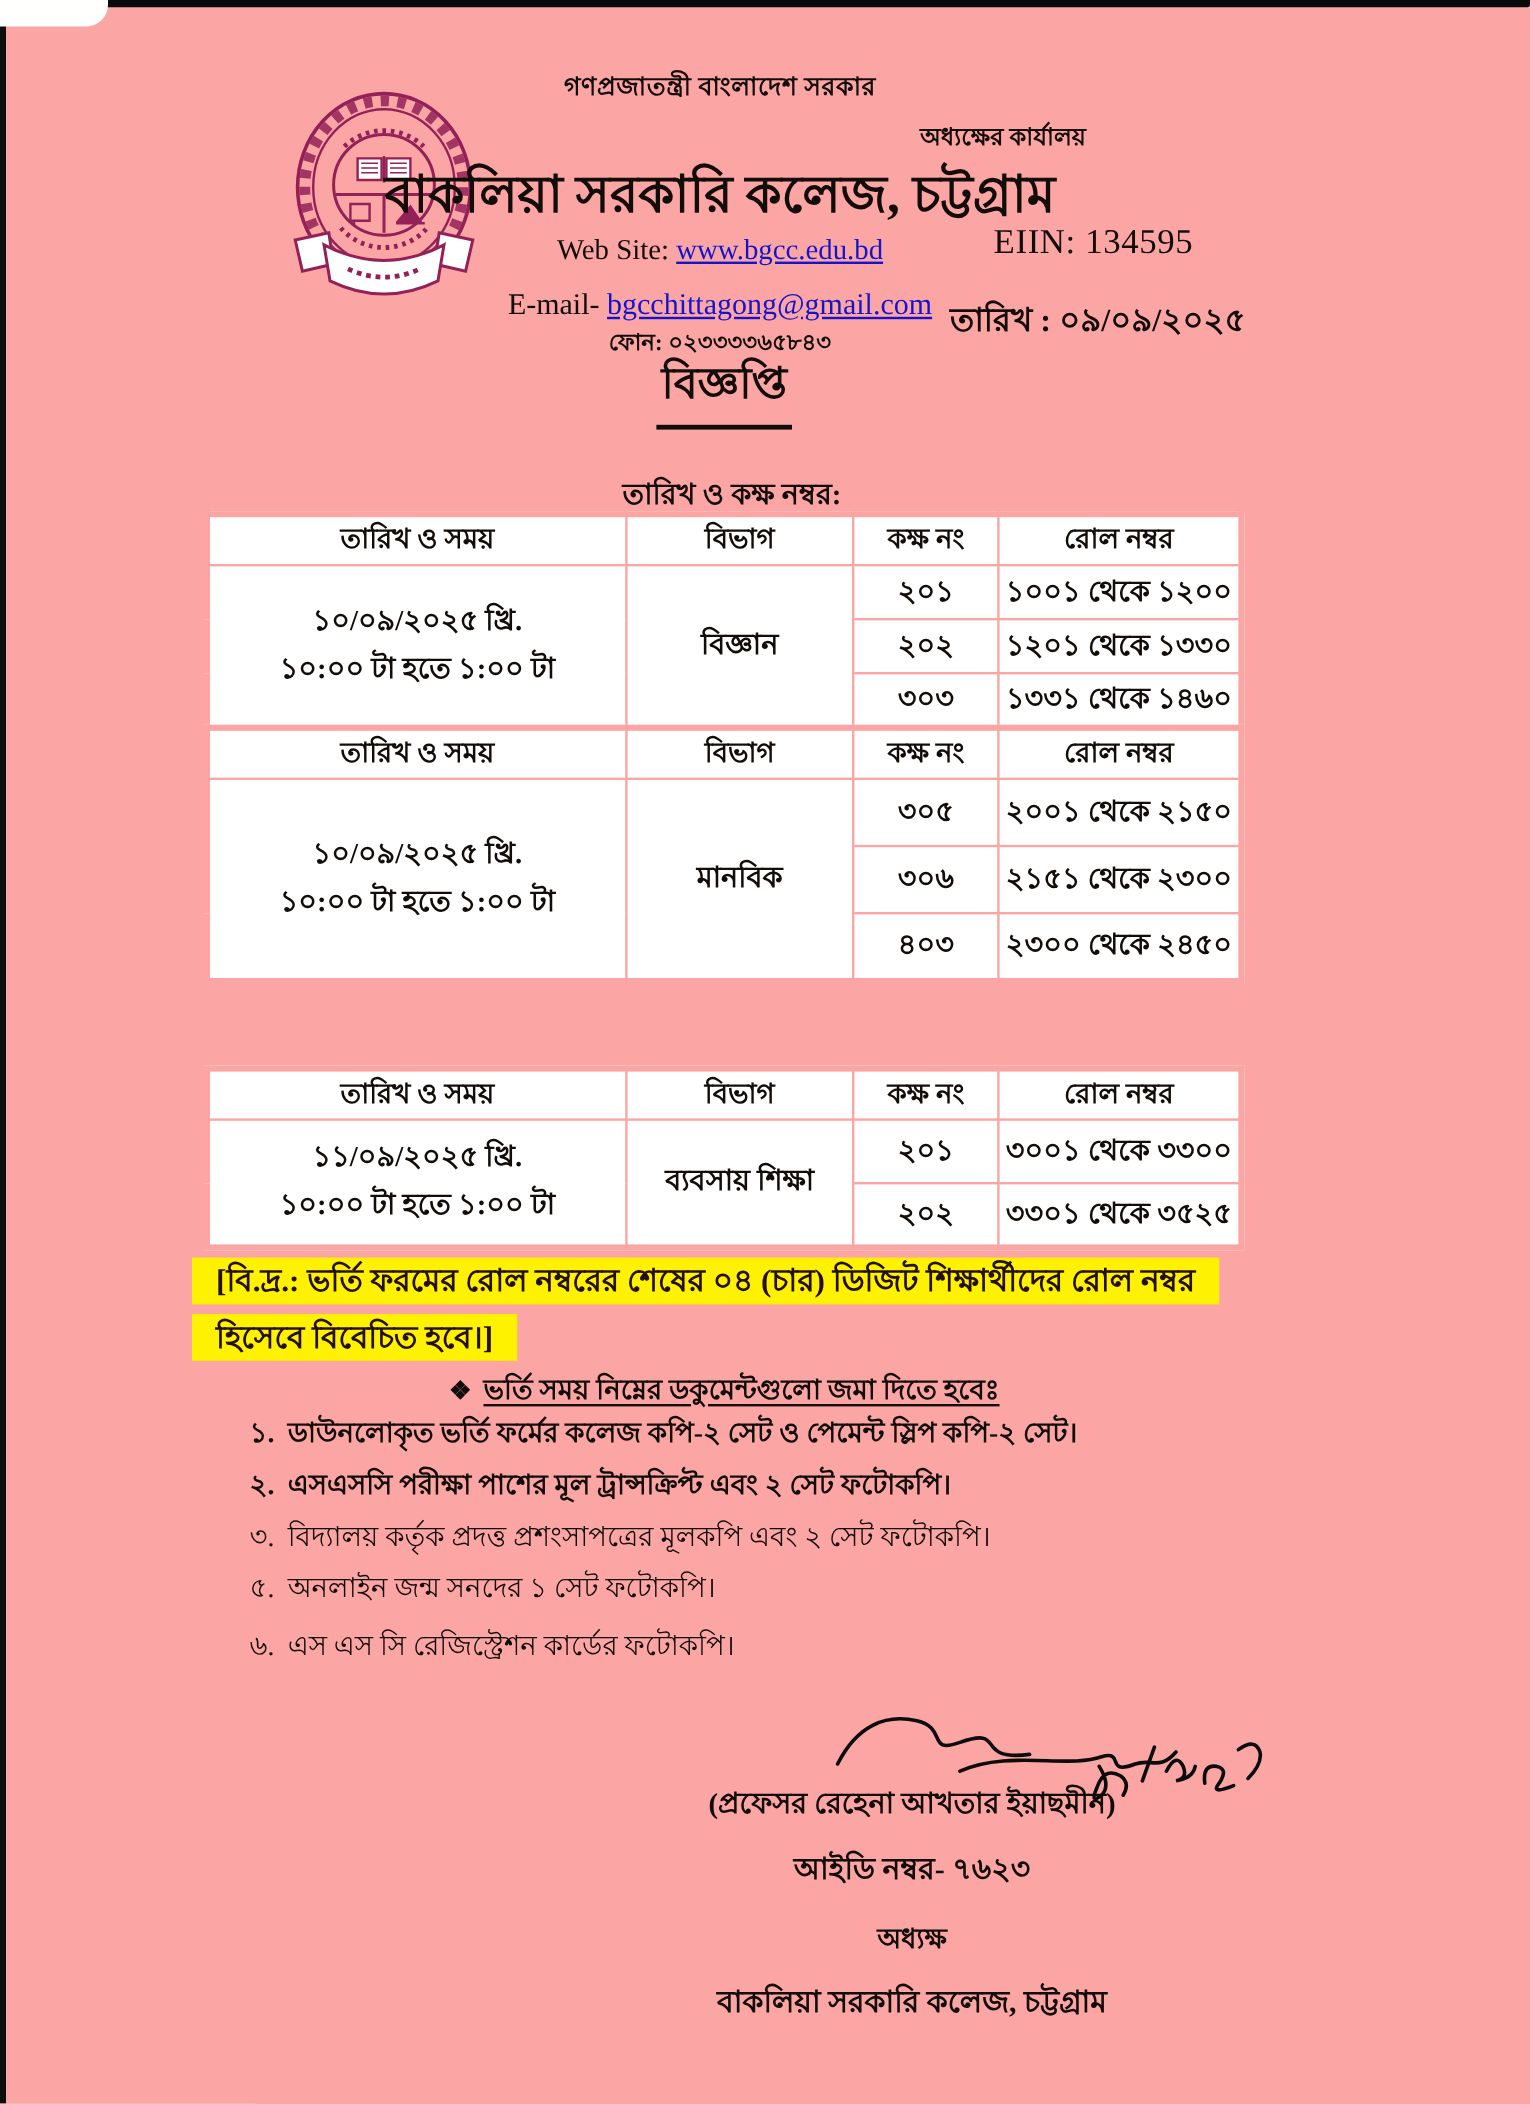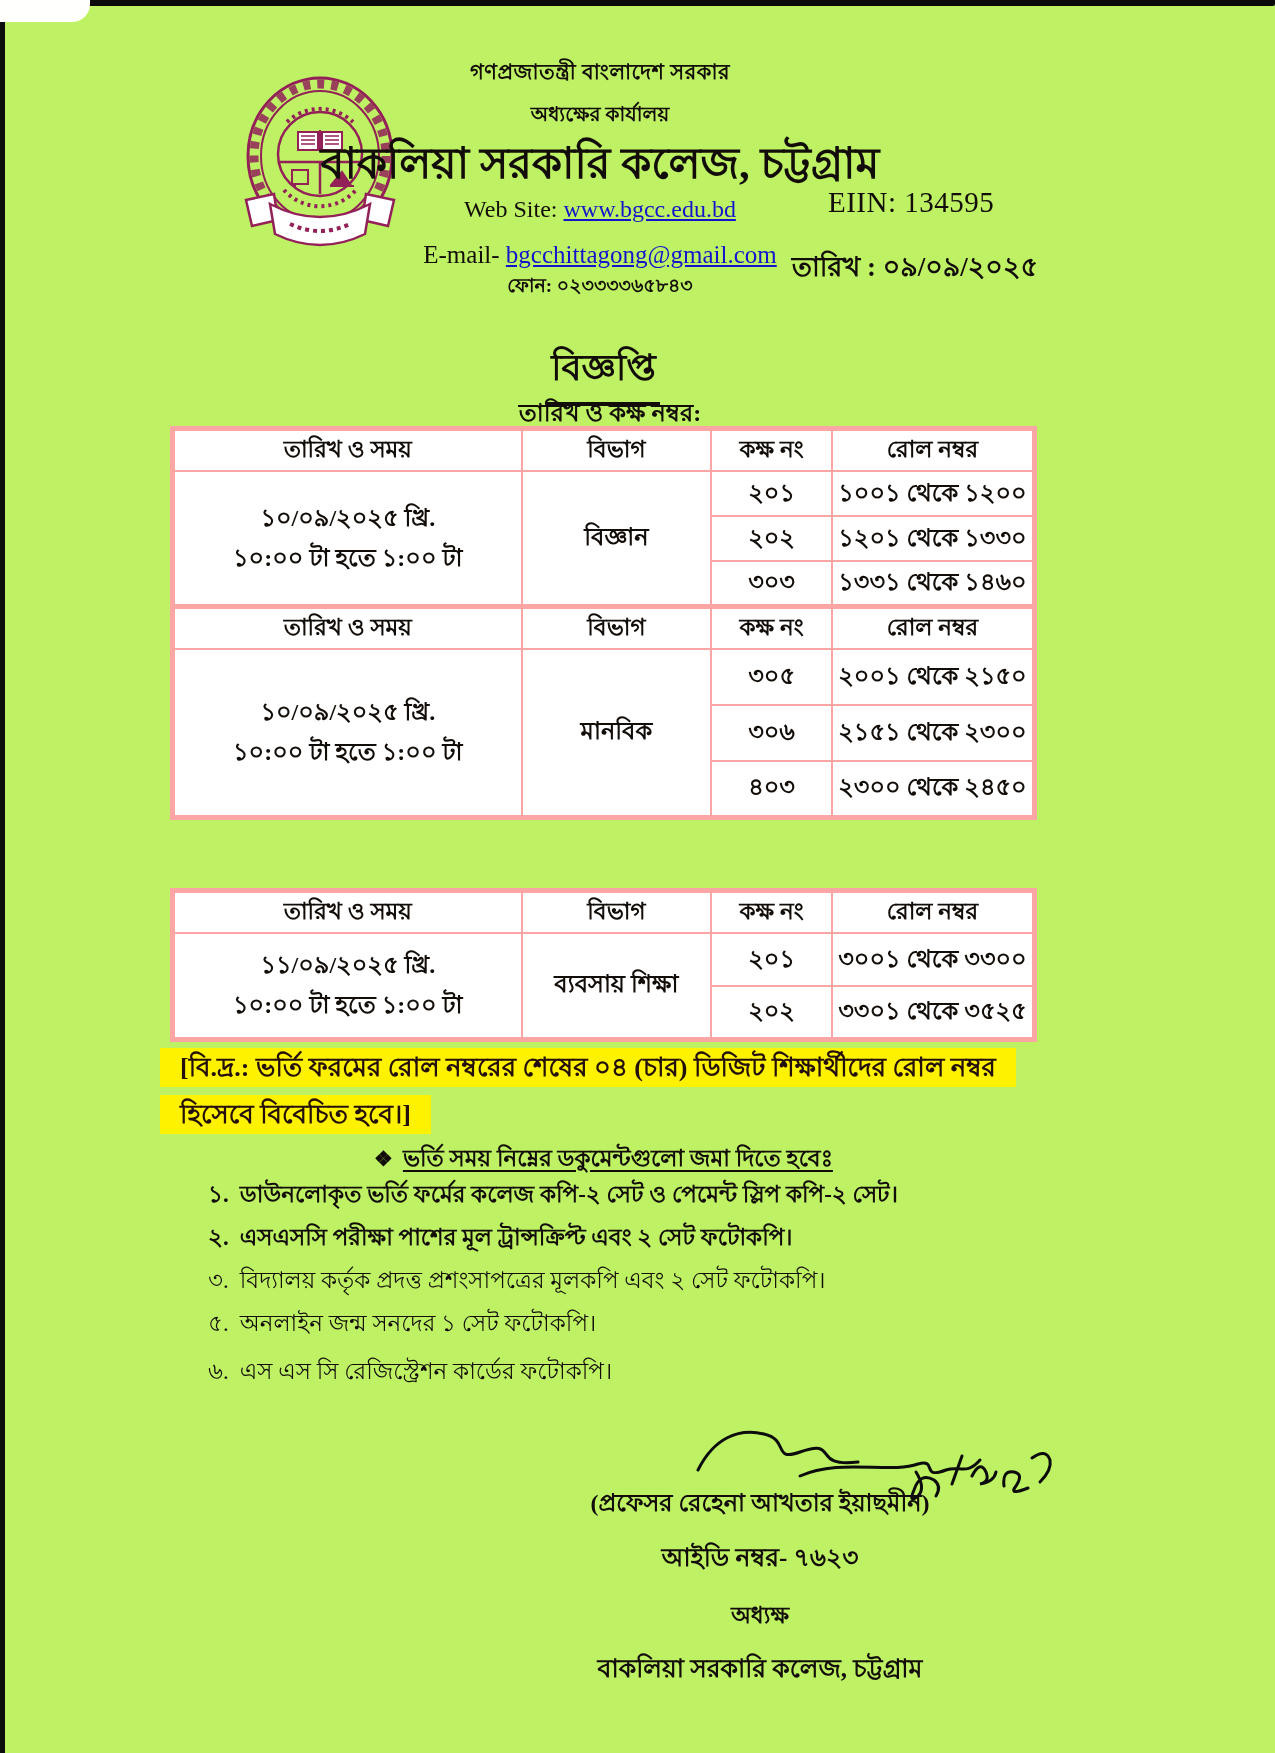--- a/index.html
+++ b/index.html
@@ -5,42 +5,42 @@
   :root{
     --ink:#120d08;
     --link:#1414cc;
     --hl:#fff200;
     --maroon:#932158;
   }
   *{margin:0;padding:0;box-sizing:border-box;}
   body{background:#e8e8e8;font-family:"Liberation Serif","DejaVu Serif",serif;}
   .page{
     position:relative;width:1275px;height:1753px;margin:0 auto;
-    background:#bef264;color:var(--ink);overflow:hidden;
+    background:#fca5a5;color:var(--ink);overflow:hidden;
   }
   
   .edge-top{position:absolute;left:88px;top:0;width:1187px;height:6px;background:#0a0a0a;border-radius:0 0 2px 2px;}
   .edge-left{position:absolute;left:0;top:20px;width:5px;height:1733px;background:#0d0d0d;}
   .corner-fade{position:absolute;left:0;top:0;width:90px;height:22px;background:#fffffd;border-radius:0 0 18px 0;}
 
   
   .logo{position:absolute;left:232px;top:74px;width:176px;height:188px;}
   .hdr{position:absolute;left:295px;top:56px;width:610px;text-align:center;}
   .gov-line{font-size:21px;font-weight:bold;letter-spacing:.5px;}
-  .office-line{font-size:20px;font-weight:bold;margin-top:8px;}
+  .office-line{font-size:20px;font-weight:bold;margin-top:8px;text-align:right;}
   .college-name{font-size:43px;font-weight:bold;margin-top:4px;line-height:56px;}
   .web-line{font-size:24px;margin-top:4px;}
   .email-line{font-size:25px;margin-top:18px;}
   .phone-line{font-size:19px;font-weight:bold;margin-top:2px;}
   .lnk{color:var(--link);text-decoration:underline;}
   .eiin{position:absolute;left:828px;top:186px;font-size:29px;letter-spacing:.5px;}
 
   .date-line{position:absolute;left:700px;top:246px;width:338px;text-align:right;font-size:27px;font-weight:bold;}
   .title-wrap{position:absolute;left:170px;top:292px;width:867px;text-align:center;}
-  .notice-title{display:inline-block;font-size:36px;font-weight:bold;border-bottom:4px solid var(--ink);padding:0 4px 2px;margin-top:48px;}
+  .notice-title{display:inline-block;font-size:36px;font-weight:bold;border-bottom:4px solid var(--ink);padding:0 4px 2px;}
   .subtitle{position:absolute;left:120px;top:356px;width:980px;text-align:center;font-size:24px;font-weight:bold;line-height:38px;}
 
   
   table.doc-table{
     position:absolute;left:170px;width:867px;border-collapse:collapse;
     table-layout:fixed;background:#fff;
   }
   .t1{top:426px;}
   .t2{top:604px;}
   .t3{top:888px;}

